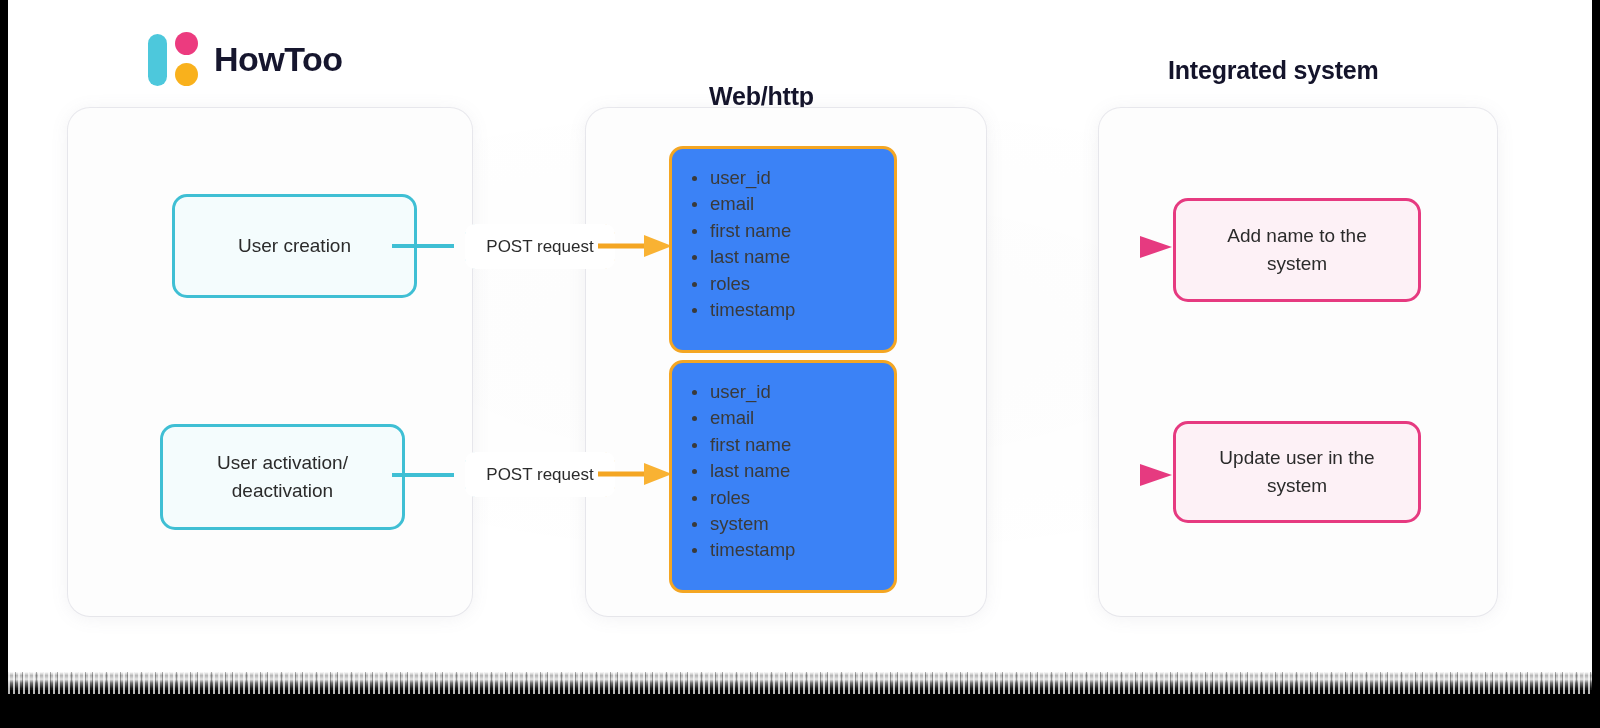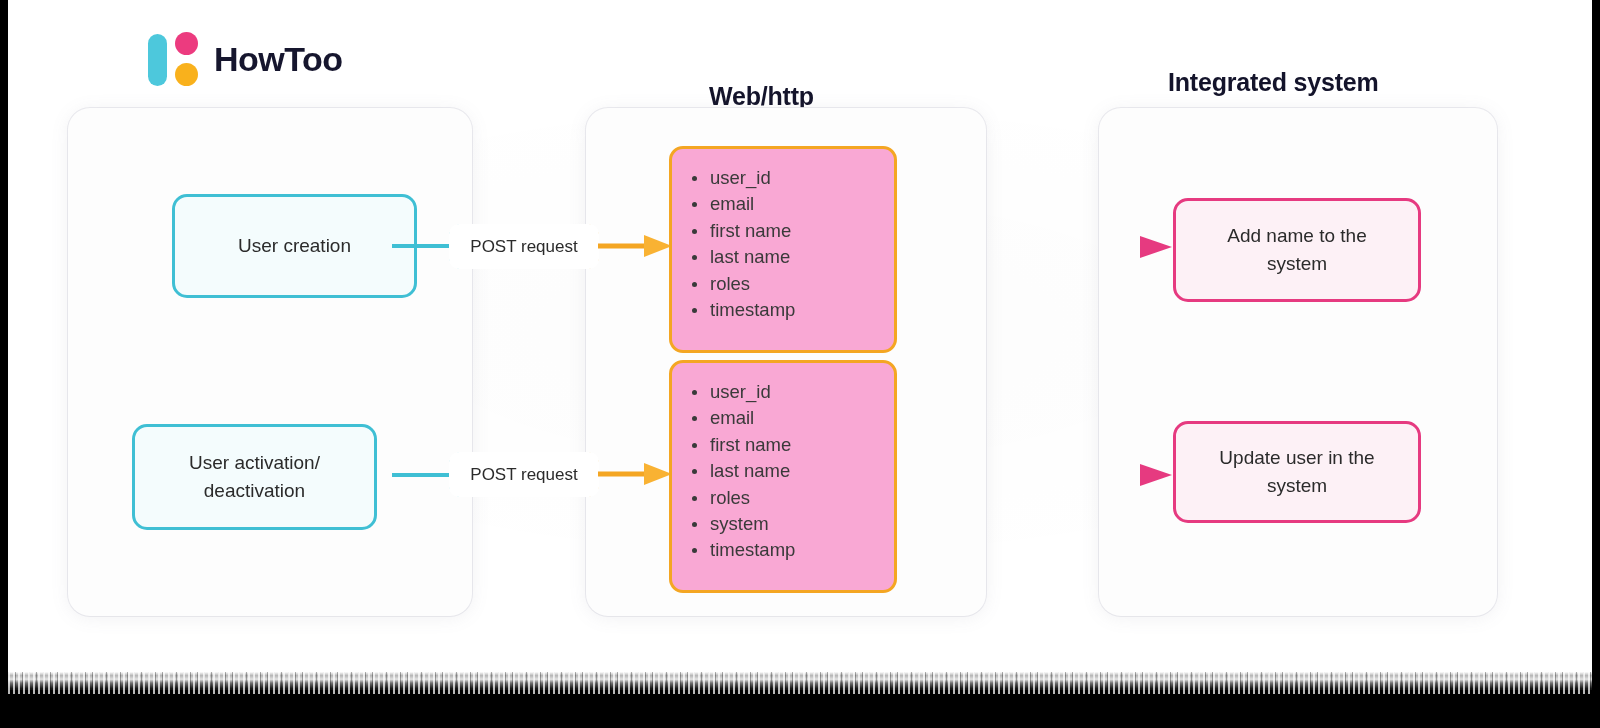--- a/index.html
+++ b/index.html
@@ -155,39 +155,40 @@
 
   
   .chip {
     position: absolute;
     display: flex;
     align-items: flex-start;
     justify-content: center;
     border-radius: 13px;
     padding: 0;
     background: linear-gradient(90deg, #3FBFD4 0%, #7FC5A8 45%, #F2A82A 100%);
+    margin-left: 16px;
   }
   .chip-inner {
     width: 100%;
     height: 100%;
     border-radius: 10px;
     background: #ffffff;
     display: flex;
     align-items: center;
     justify-content: center;
     font-size: 17px;
     color: #2b2b2b;
     white-space: nowrap;
   }
 
   
   .payload {
     position: absolute;
     border: 3px solid #F4A623;
-    background: #f9a8d4;
+    background: #3b82f6;
     border-radius: 14px;
     padding: 16px 18px 16px 16px;
   }
   .payload ul {
     list-style: none;
   }
   .payload li {
     position: relative;
     padding-left: 22px;
     font-size: 18.5px;
@@ -221,21 +222,21 @@
   <div class="brand">
     <div class="logo-mark">
       <div class="logo-pill"></div>
       <div class="logo-dot-pink"></div>
       <div class="logo-dot-amber"></div>
     </div>
     <div class="brand-name">HowToo</div>
   </div>
 
   <div class="col-head" style="left:709px; top:50px;margin-top:32px;">Web/http</div>
-  <div class="col-head" style="left:1168px; top:68px;">Integrated system</div>
+  <div class="col-head" style="left:1168px; top:56px;">Integrated system</div>
 
   <div class="panel" style="left:68px;  top:108px; width:404px;  height:508px;"></div>
   <div class="panel" style="left:586px; top:108px; width:400px;  height:508px;"></div>
   <div class="panel" style="left:1099px;top:108px; width:398px;  height:508px;"></div>
 
   <div class="node node-teal" style="left:148px; top:194px; width:245px; height:104px;margin-left:24px;">
     <span>User creation</span>
   </div>
 
   <div class="conn" style="left:392px; top:238px;">
@@ -280,21 +281,21 @@
     </svg>
   </div>
 
   <div class="node node-pink" style="left:1173px; top:198px; width:248px; height:104px;">
     <span>
       <span>Add name to the</span><br>
       <span>system</span>
     </span>
   </div>
 
-  <div class="node node-teal" style="left:132px; top:424px; width:245px; height:106px;">
+  <div class="node node-teal" style="left:160px; top:424px; width:245px; height:106px;">
     <span>
       <span>User activation/</span><br>
       <span>deactivation</span>
     </span>
   </div>
 
   <div class="conn" style="left:392px; top:467px;">
     <svg width="62" height="16" viewBox="0 0 62 16">
       <line x1="0" y1="8" x2="62" y2="8" stroke="#3FBFD4" stroke-width="4"></line>
     </svg>

